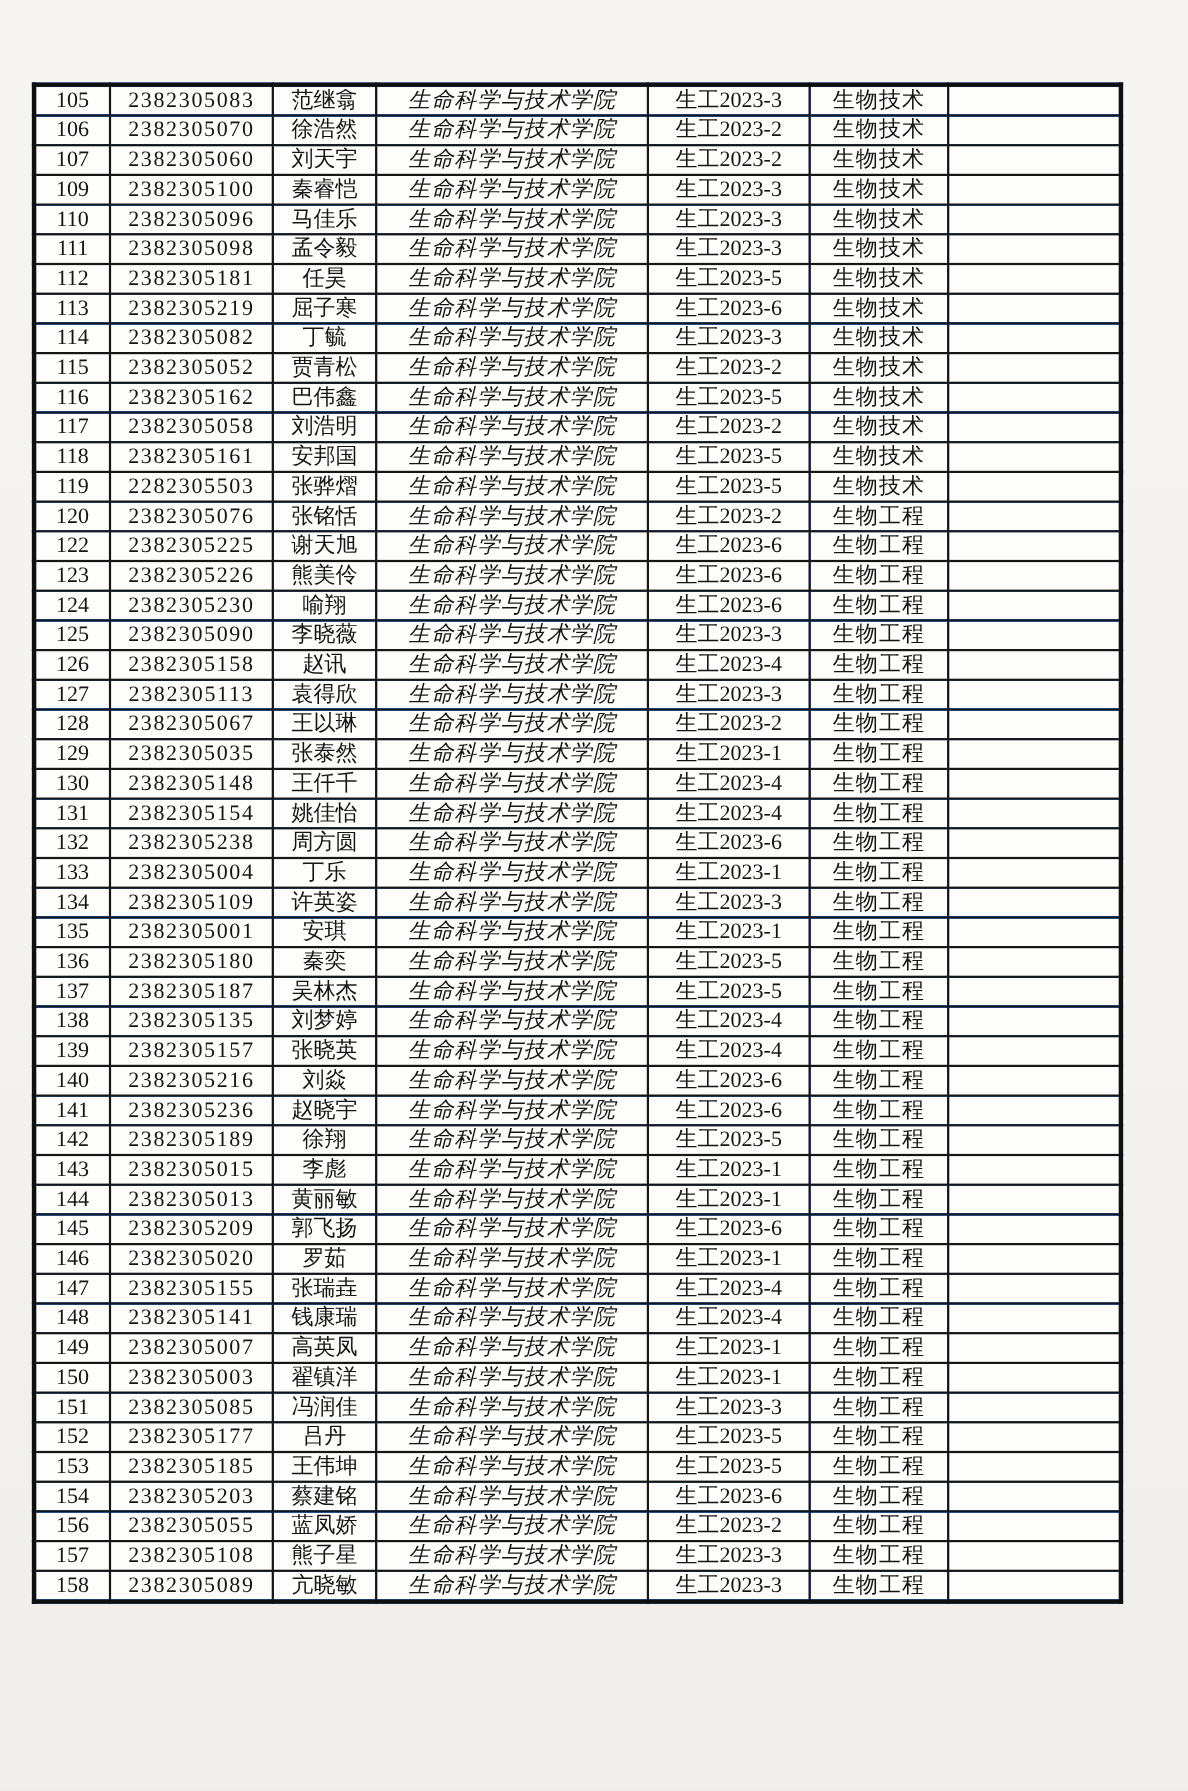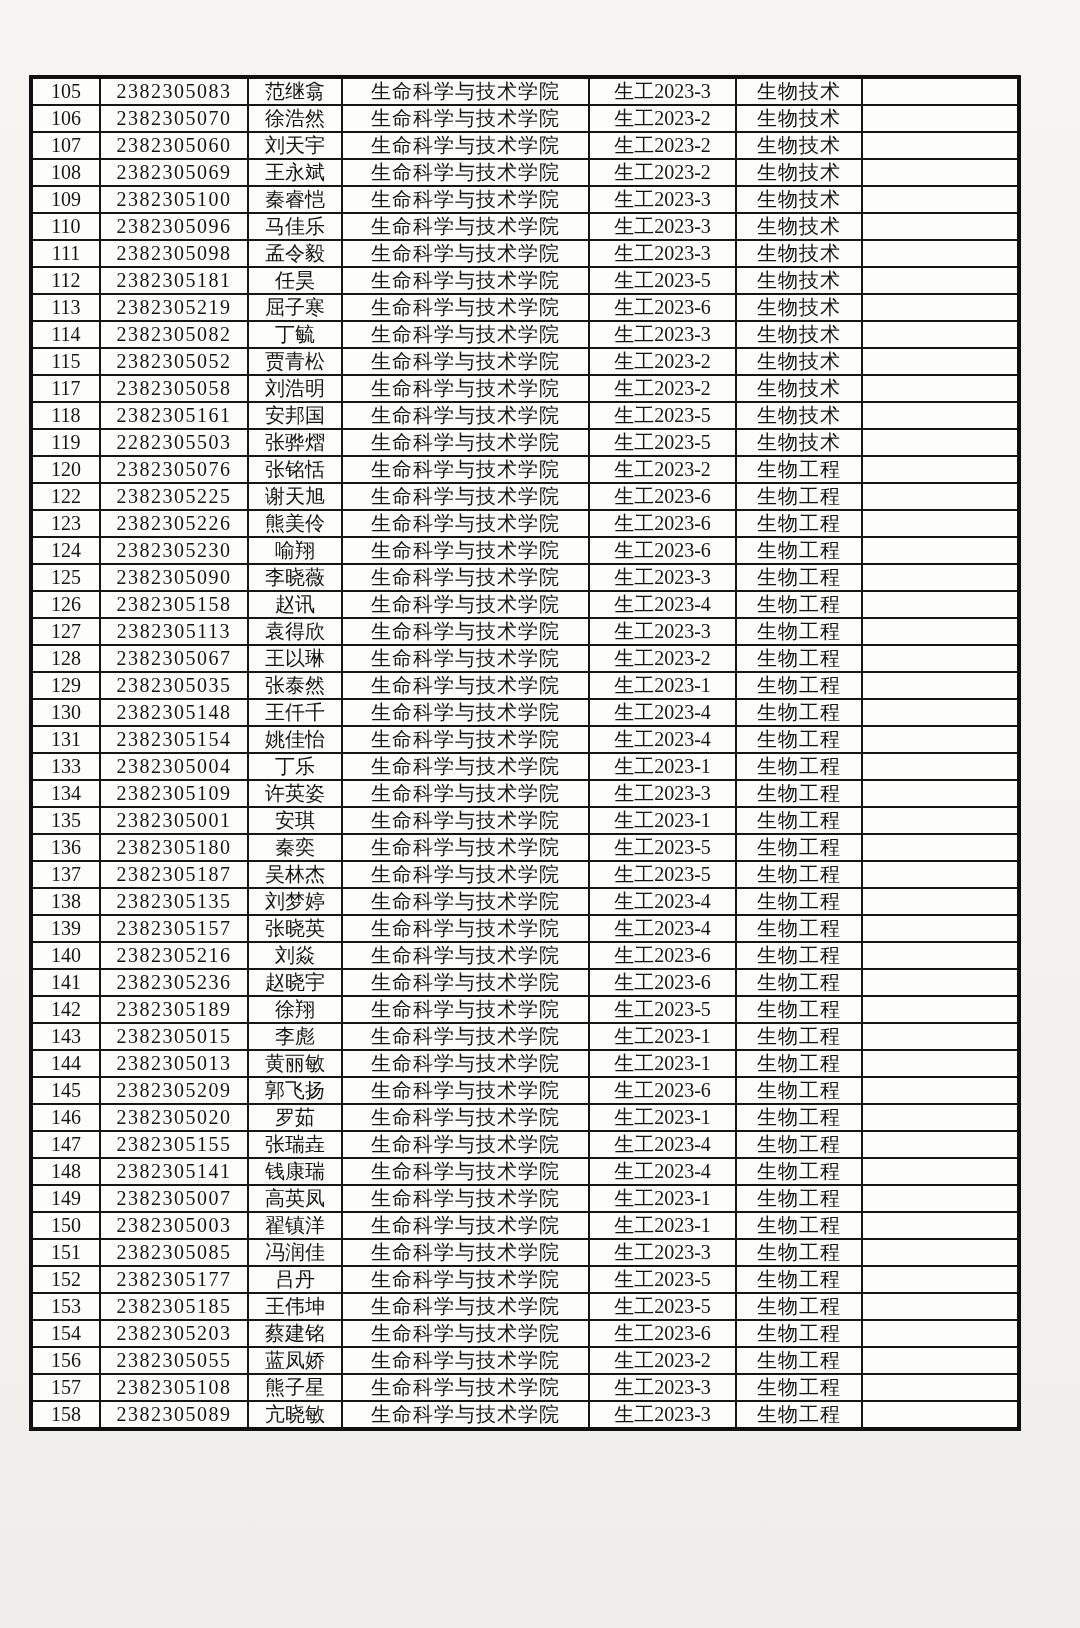--- a/index.html
+++ b/index.html
@@ -46,20 +46,21 @@
     font-size: 20px;
     letter-spacing: 1.5px;
     margin-top: 20px;
   }
   td.c-name {
     font-size: 20px;
   }
   td.c-college {
     font-size: 20px;
     letter-spacing: 1px;
+    font-style: italic;
   }
   td.c-class {
     font-size: 20px;
   }
   td.c-major {
     font-size: 20px;
     letter-spacing: 1px;
     margin-left: 12px;
   }
   td.c-note {
@@ -102,29 +103,20 @@
         <tr>
           <td class="c-no">107</td>
           <td class="c-id">2382305060</td>
           <td class="c-name">刘天宇</td>
           <td class="c-college">生命科学与技术学院</td>
           <td class="c-class">生工2023-2</td>
           <td class="c-major">生物技术</td>
           <td class="c-note"></td>
         </tr>
         <tr>
-          <td class="c-no">108</td>
-          <td class="c-id">2382305069</td>
-          <td class="c-name">王永斌</td>
-          <td class="c-college">生命科学与技术学院</td>
-          <td class="c-class">生工2023-2</td>
-          <td class="c-major">生物技术</td>
-          <td class="c-note"></td>
-        </tr>
-        <tr>
           <td class="c-no">109</td>
           <td class="c-id">2382305100</td>
           <td class="c-name">秦睿恺</td>
           <td class="c-college">生命科学与技术学院</td>
           <td class="c-class">生工2023-3</td>
           <td class="c-major">生物技术</td>
           <td class="c-note"></td>
         </tr>
         <tr>
           <td class="c-no">110</td>
@@ -174,20 +166,29 @@
         <tr>
           <td class="c-no">115</td>
           <td class="c-id">2382305052</td>
           <td class="c-name">贾青松</td>
           <td class="c-college">生命科学与技术学院</td>
           <td class="c-class">生工2023-2</td>
           <td class="c-major">生物技术</td>
           <td class="c-note"></td>
         </tr>
         <tr>
+          <td class="c-no">116</td>
+          <td class="c-id">2382305162</td>
+          <td class="c-name">巴伟鑫</td>
+          <td class="c-college">生命科学与技术学院</td>
+          <td class="c-class">生工2023-5</td>
+          <td class="c-major">生物技术</td>
+          <td class="c-note"></td>
+        </tr>
+        <tr>
           <td class="c-no">117</td>
           <td class="c-id">2382305058</td>
           <td class="c-name">刘浩明</td>
           <td class="c-college">生命科学与技术学院</td>
           <td class="c-class">生工2023-2</td>
           <td class="c-major">生物技术</td>
           <td class="c-note"></td>
         </tr>
         <tr>
           <td class="c-no">118</td>
@@ -296,20 +297,29 @@
           <td class="c-class">生工2023-4</td>
           <td class="c-major">生物工程</td>
           <td class="c-note"></td>
         </tr>
         <tr>
           <td class="c-no">131</td>
           <td class="c-id">2382305154</td>
           <td class="c-name">姚佳怡</td>
           <td class="c-college">生命科学与技术学院</td>
           <td class="c-class">生工2023-4</td>
+          <td class="c-major">生物工程</td>
+          <td class="c-note"></td>
+        </tr>
+        <tr>
+          <td class="c-no">132</td>
+          <td class="c-id">2382305238</td>
+          <td class="c-name">周方圆</td>
+          <td class="c-college">生命科学与技术学院</td>
+          <td class="c-class">生工2023-6</td>
           <td class="c-major">生物工程</td>
           <td class="c-note"></td>
         </tr>
         <tr>
           <td class="c-no">133</td>
           <td class="c-id">2382305004</td>
           <td class="c-name">丁乐</td>
           <td class="c-college">生命科学与技术学院</td>
           <td class="c-class">生工2023-1</td>
           <td class="c-major">生物工程</td>

